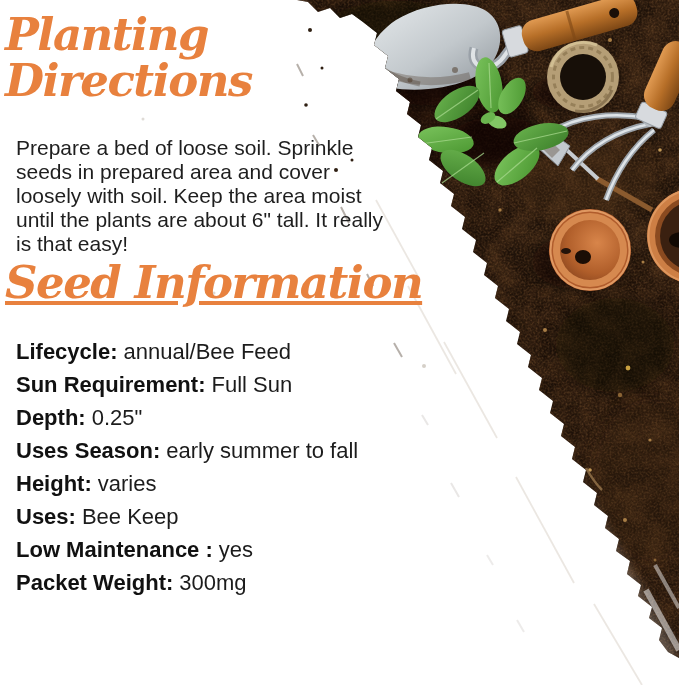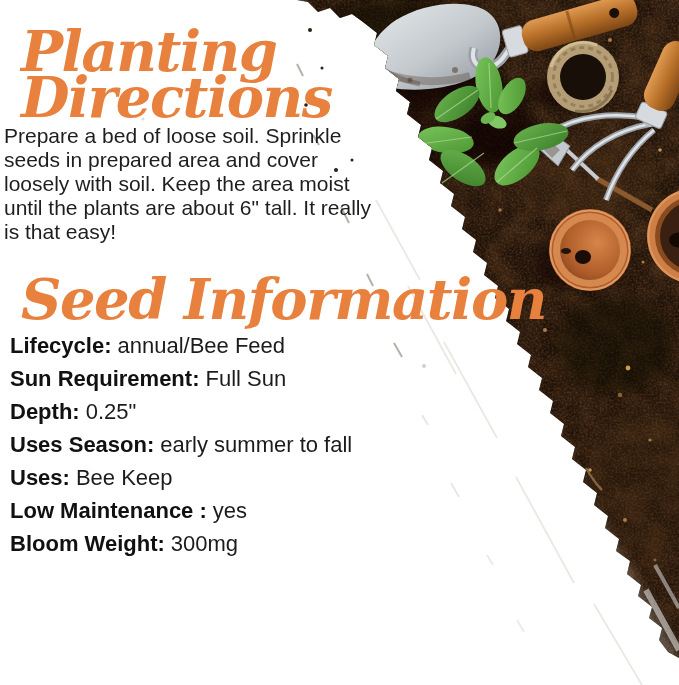--- a/index.html
+++ b/index.html
@@ -1,27 +1,27 @@
 <!DOCTYPE html>
 <html><head>
 <meta charset="utf-8">
 <style>
   html,body{margin:0;padding:0;background:#fff;}
   .canvas{position:relative;width:679px;height:685px;background:#ffffff;overflow:hidden;
           font-family:"Liberation Sans",sans-serif;}
   .photo-svg{position:absolute;left:0;top:0;z-index:0;}
   .text-col{position:absolute;left:0;top:0;z-index:1;width:430px;}
-  .headline{position:absolute;left:5px;margin:16px;color:#E8813E;
+  .headline{position:absolute;left:5px;margin:0;color:#E8813E;
             font-family:"DejaVu Serif",serif;font-style:italic;font-weight:700;
-            font-size:56px;line-height:46px;letter-spacing:-1.5px;}
+            font-size:45px;line-height:46px;letter-spacing:-1.5px;}
   #h-planting{top:12px;width:310px;}
-  #h-seedinfo{top:260px;width:460px;white-space:nowrap;}
-  .body-par{position:absolute;left:4px;top:124px;width:372px;margin:0;
+  #h-seedinfo{top:260px;width:460px;white-space:nowrap;text-decoration:underline;}
+  .body-par{position:absolute;left:4px;top:124px;width:372px;margin:12px;
             font-size:21px;line-height:24px;color:#1e1e1e;}
-  .info-list{position:absolute;left:4px;top:323px;margin:6px;padding:0;list-style:none;
+  .info-list{position:absolute;left:4px;top:323px;margin:12px;padding:0;list-style:none;
              font-size:22px;line-height:33px;color:#1c1c1c;}
   .info-list b{font-weight:700;color:#111;}
   .info-list span{margin-left:6px;}
 </style>
 </head>
 <body>
 
 <div class="canvas">
 
   <svg class="photo-svg" width="679" height="685" viewBox="0 0 679 685" aria-hidden="true">
@@ -277,24 +277,27 @@
       <li>
         <b>Sun Requirement:</b><span>Full Sun</span>
       </li>
       <li>
         <b>Depth:</b><span>0.25"</span>
       </li>
       <li>
         <b>Uses Season:</b><span>early summer to fall</span>
       </li>
       <li>
+        <b>Height:</b><span>varies</span>
+      </li>
+      <li>
         <b>Uses:</b><span>Bee Keep</span>
       </li>
       <li>
         <b>Low Maintenance :</b><span>yes</span>
       </li>
       <li>
-        <b>Bloom Weight:</b><span>300mg</span>
+        <b>Packet Weight:</b><span>300mg</span>
       </li>
     </ul>
   </div>
 
 </div>
 
 </body></html>

